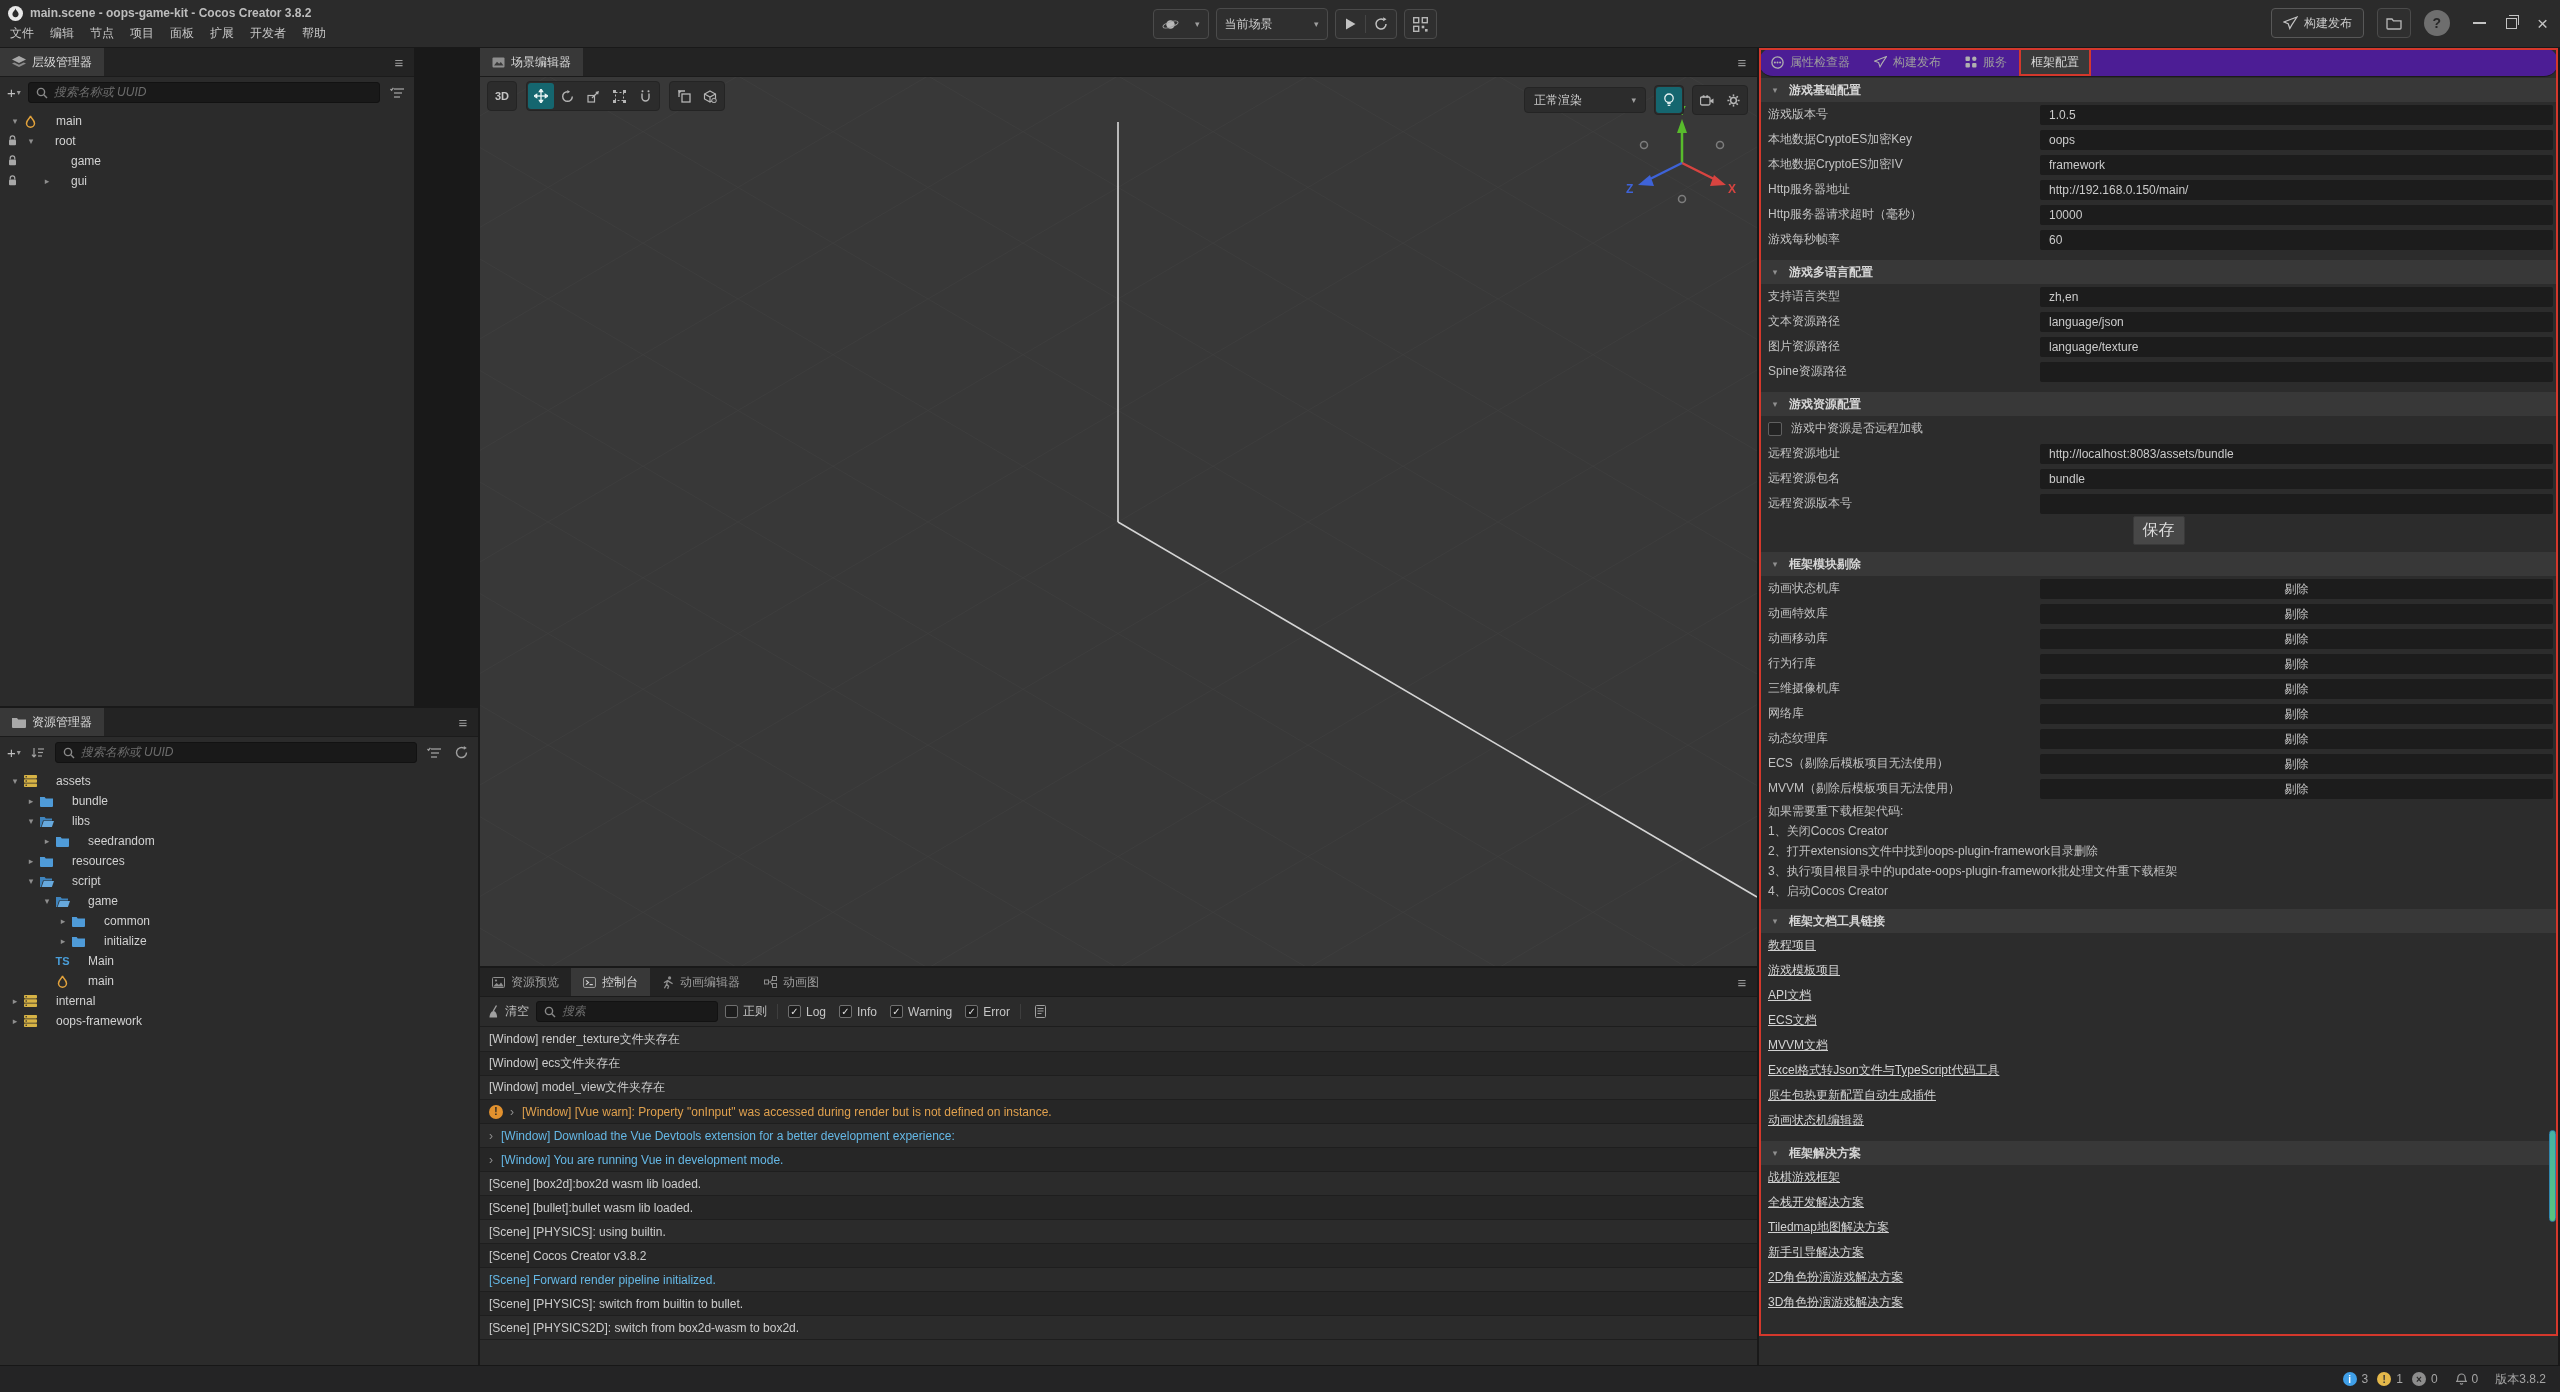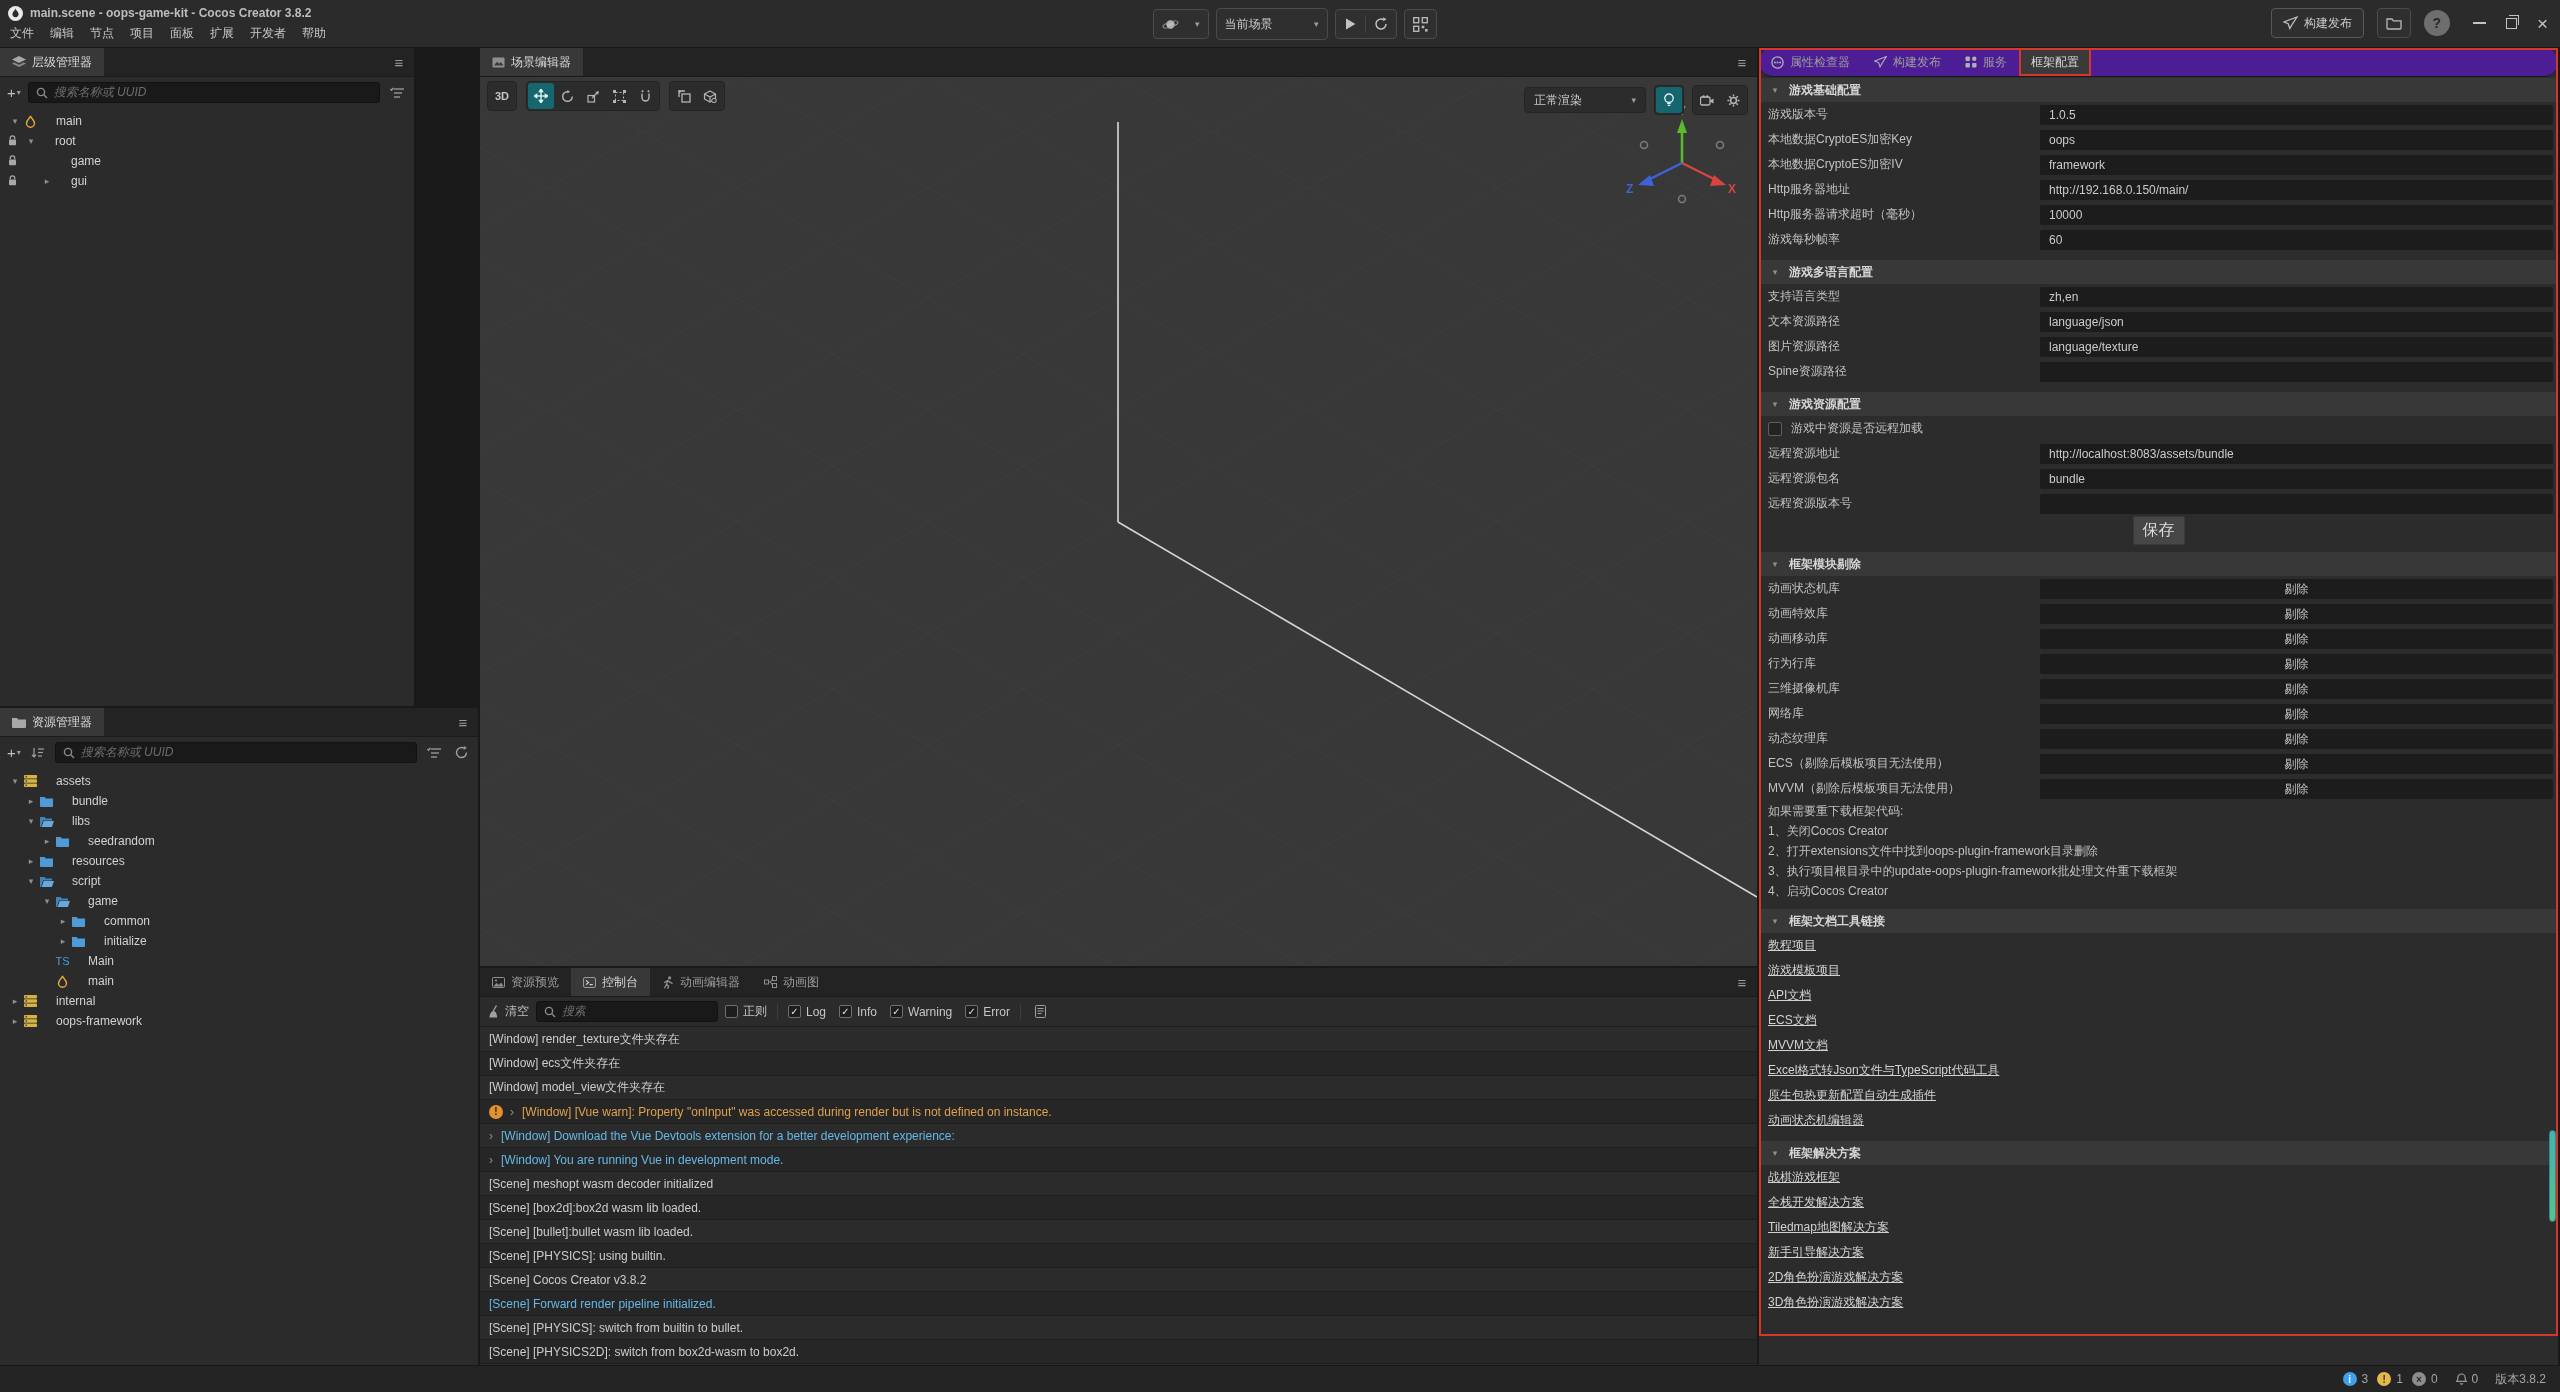--- a/index.html
+++ b/index.html
@@ -429,21 +429,21 @@
         <span class="tree-icon">
           <svg width="13" height="11" viewBox="0 0 13 11">
             <path d="M0 1h4.6l1.2 1.6H13v7.4a1 1 0 0 1-1 1H1a1 1 0 0 1-1-1Z" fill="#4f9bd8"></path>
           </svg>
         </span>
         <span class="tree-label">initialize</span>
       </div>
       <div class="tree-row" style="padding-left: 40px;">
         <span class="chev"></span>
         <span class="tree-icon">
-          <span style="color:#4a9ed9;font-weight:normal;font-size:11px;">TS</span>
+          <span style="color:#4a9ed9;font-weight:bold;font-size:11px;">TS</span>
         </span>
         <span class="tree-label">Main</span>
       </div>
       <div class="tree-row" style="padding-left: 40px;">
         <span class="chev"></span>
         <span class="tree-icon">
           <svg width="11" height="13" viewBox="0 0 11 13">
             <path d="M5.5 0.8c0 2.2 4 4.2 4 7.4a4 4 0 1 1-8 0c0-3.2 4-5.2 4-7.4Z" fill="none" stroke="#e2a23c" stroke-width="1.5"></path>
           </svg>
         </span>
@@ -789,23 +789,20 @@
       </div>
       <div class="log-row info">
         <span class="log-arrow">›</span>
         <span>[Window] Download the Vue Devtools extension for a better development experience:</span>
       </div>
       <div class="log-row info">
         <span class="log-arrow">›</span>
         <span>[Window] You are running Vue in development mode.</span>
       </div>
       <div class="log-row log">
-        <span>[Scene] meshopt wasm decoder initialized</span>
-      </div>
-      <div class="log-row log">
         <span>[Scene] [box2d]:box2d wasm lib loaded.</span>
       </div>
       <div class="log-row log">
         <span>[Scene] [bullet]:bullet wasm lib loaded.</span>
       </div>
       <div class="log-row log">
         <span>[Scene] [PHYSICS]: using builtin.</span>
       </div>
       <div class="log-row log">
         <span>[Scene] Cocos Creator v3.8.2</span>

